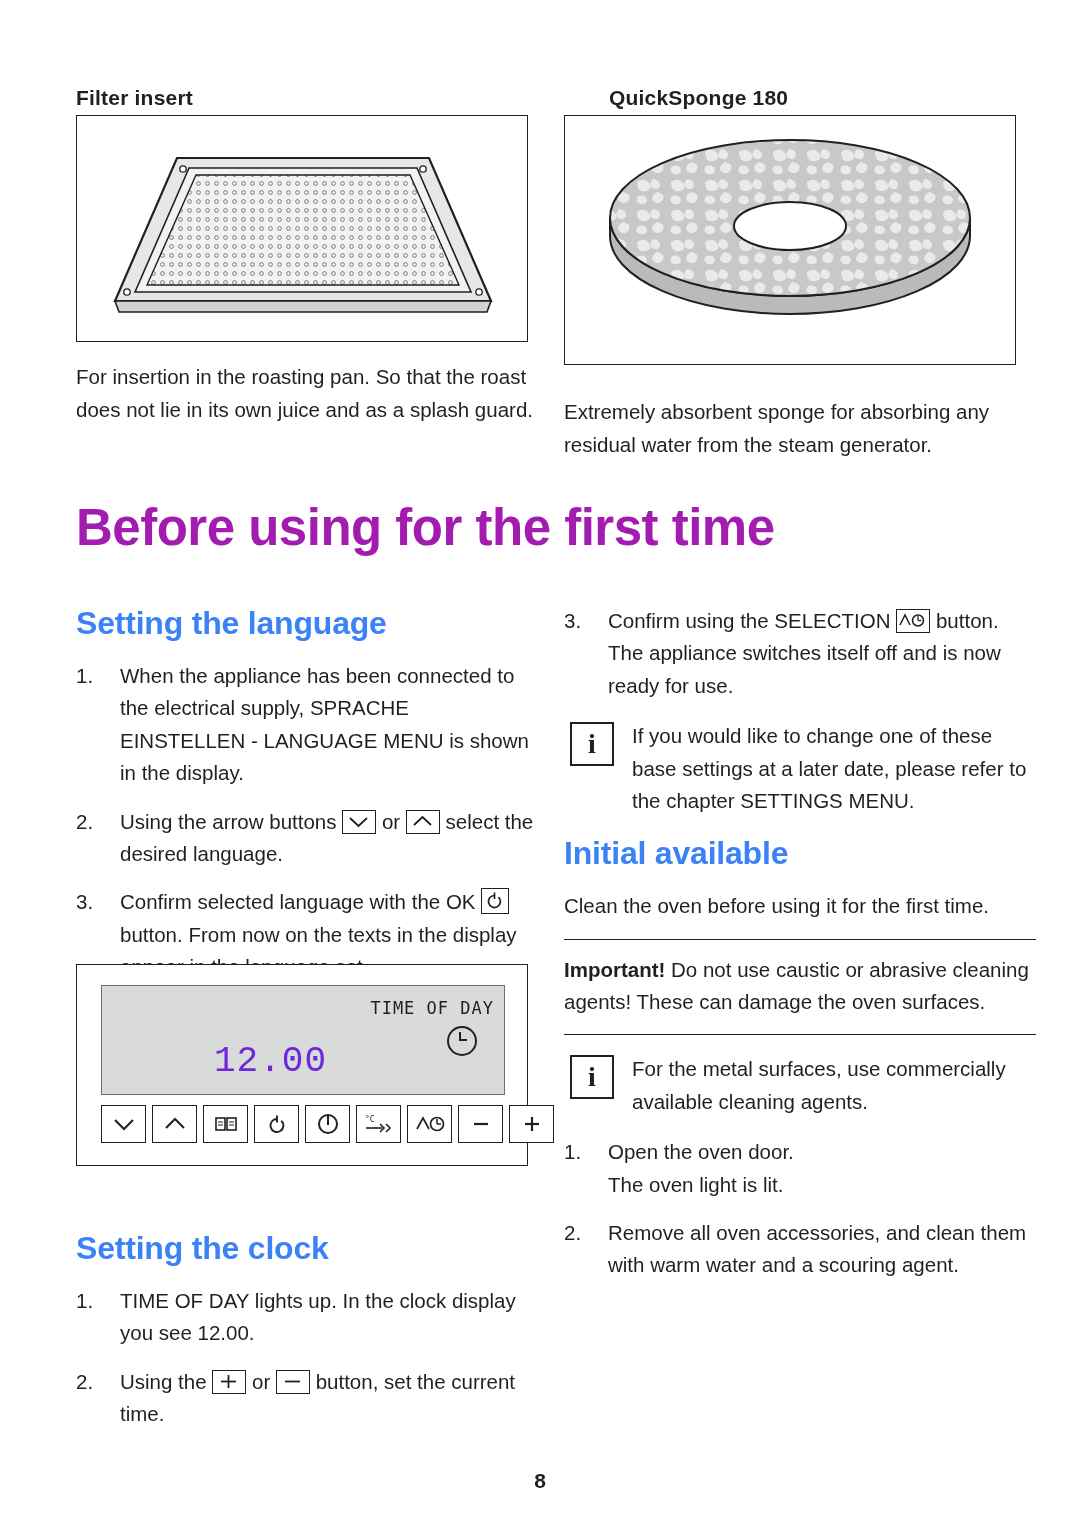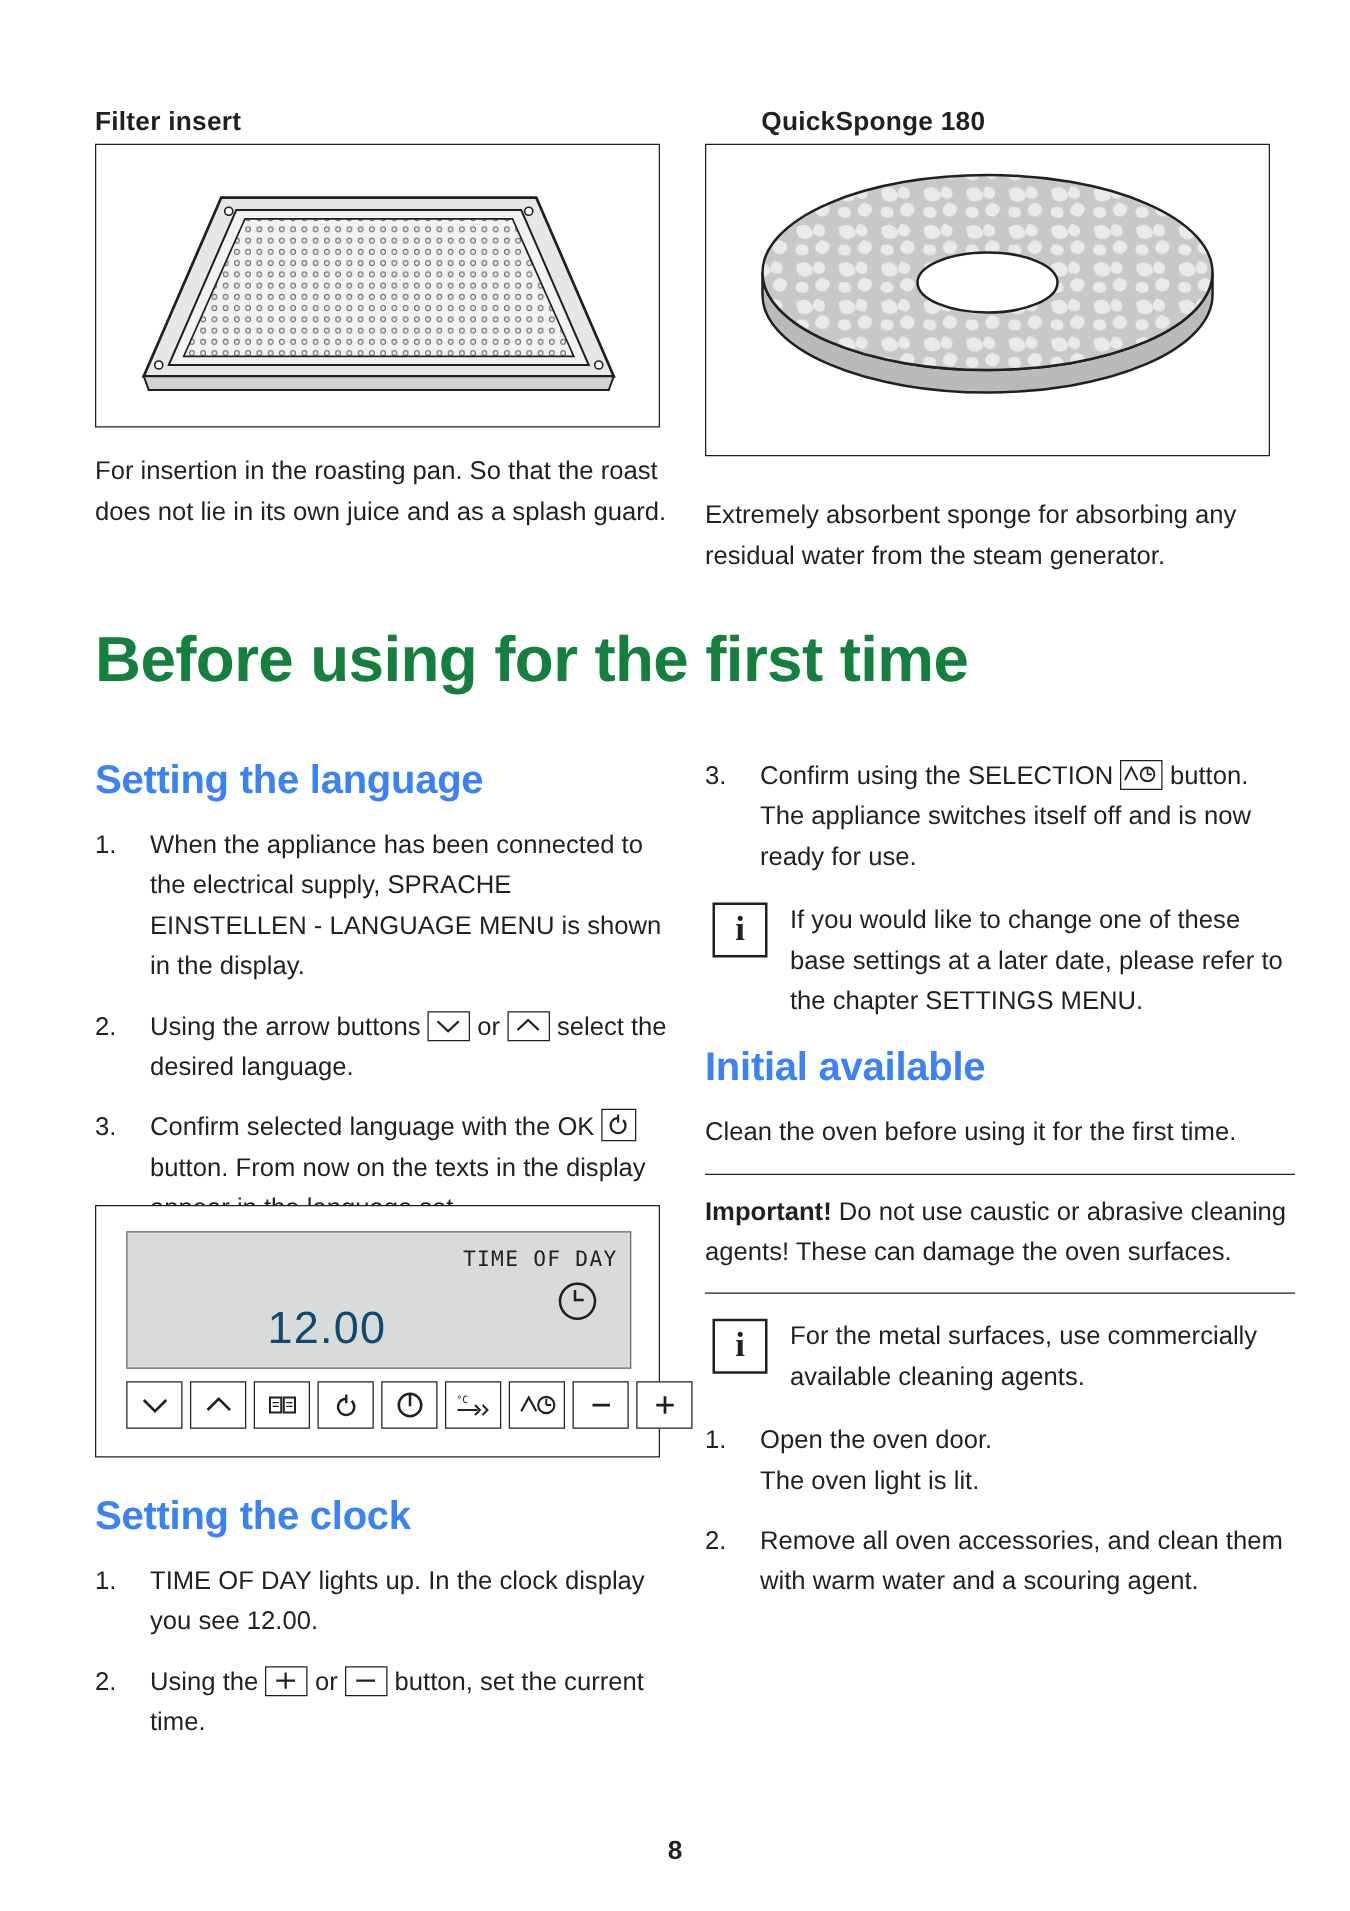--- a/index.html
+++ b/index.html
@@ -54,21 +54,21 @@
   #cap-filter { left: 76px; top: 360px; width: 460px; }
   #cap-sponge { left: 564px; top: 395px; width: 470px; }
 
   
   .chapter-title {
     position: absolute;
     left: 76px; top: 498px;
     width: 950px;
     font-size: 51px;
     font-weight: bold;
-    color: #15803d;
+    color: #a21caf;
     letter-spacing: -0.5px;
   }
 
   
   .col-left { position: absolute; left: 76px; top: 605px; width: 460px; }
   .col-right { position: absolute; left: 564px; top: 605px; width: 472px; }
 
   h2.sect {
     font-size: 32px;
     font-weight: bold;
@@ -178,24 +178,24 @@
   .lcd .clockglyph:after {
     content: "";
     position: absolute;
     left: 11px; top: 11px;
     width: 7px; height: 2px;
     background: #231f20;
   }
   .lcd .time {
     position: absolute;
     left: 112px; top: 55px;
-    font-family: Liberation Sans, sans-serif;
+    font-family: Liberation Mono, monospace;
     font-size: 36px;
     letter-spacing: 1px;
-    color: #0c4a6e;
+    color: #6d28d9;
   }
   .btnrow {
     position: absolute;
     left: 24px; top: 140px;
     display: flex;
   }
   .btnrow .bt {
     width: 45px; height: 38px;
     border: 1.5px solid #231f20;
     margin-right: 6px;
@@ -362,21 +362,21 @@
       </div>
       <div class="bt">
         <svg width="28" height="22" viewBox="0 0 28 22">
             <line x1="7" y1="11" x2="21" y2="11" stroke="#231f20" stroke-width="2.2"></line>
             <line x1="14" y1="4" x2="14" y2="18" stroke="#231f20" stroke-width="2.2"></line>
           </svg>
       </div>
     </div>
   </div>
 
-  <div style="position:absolute; left:76px; top:1194px; width:460px;">
+  <div style="position:absolute; left:76px; top:1230px; width:460px;">
     <h2 class="sect">Setting the clock</h2>
     <ol class="steps">
       <li>
         <span class="num">1.</span>
         <span>TIME OF DAY lights up. In the clock display you see 12.00.</span>
       </li>
       <li>
         <span class="num">2.</span>
         <span>Using the </span><span class="key sz"><svg width="31" height="21" viewBox="0 0 31 21">
               <line x1="8" y1="10.5" x2="23" y2="10.5" stroke="#231f20" stroke-width="1.8"></line>

